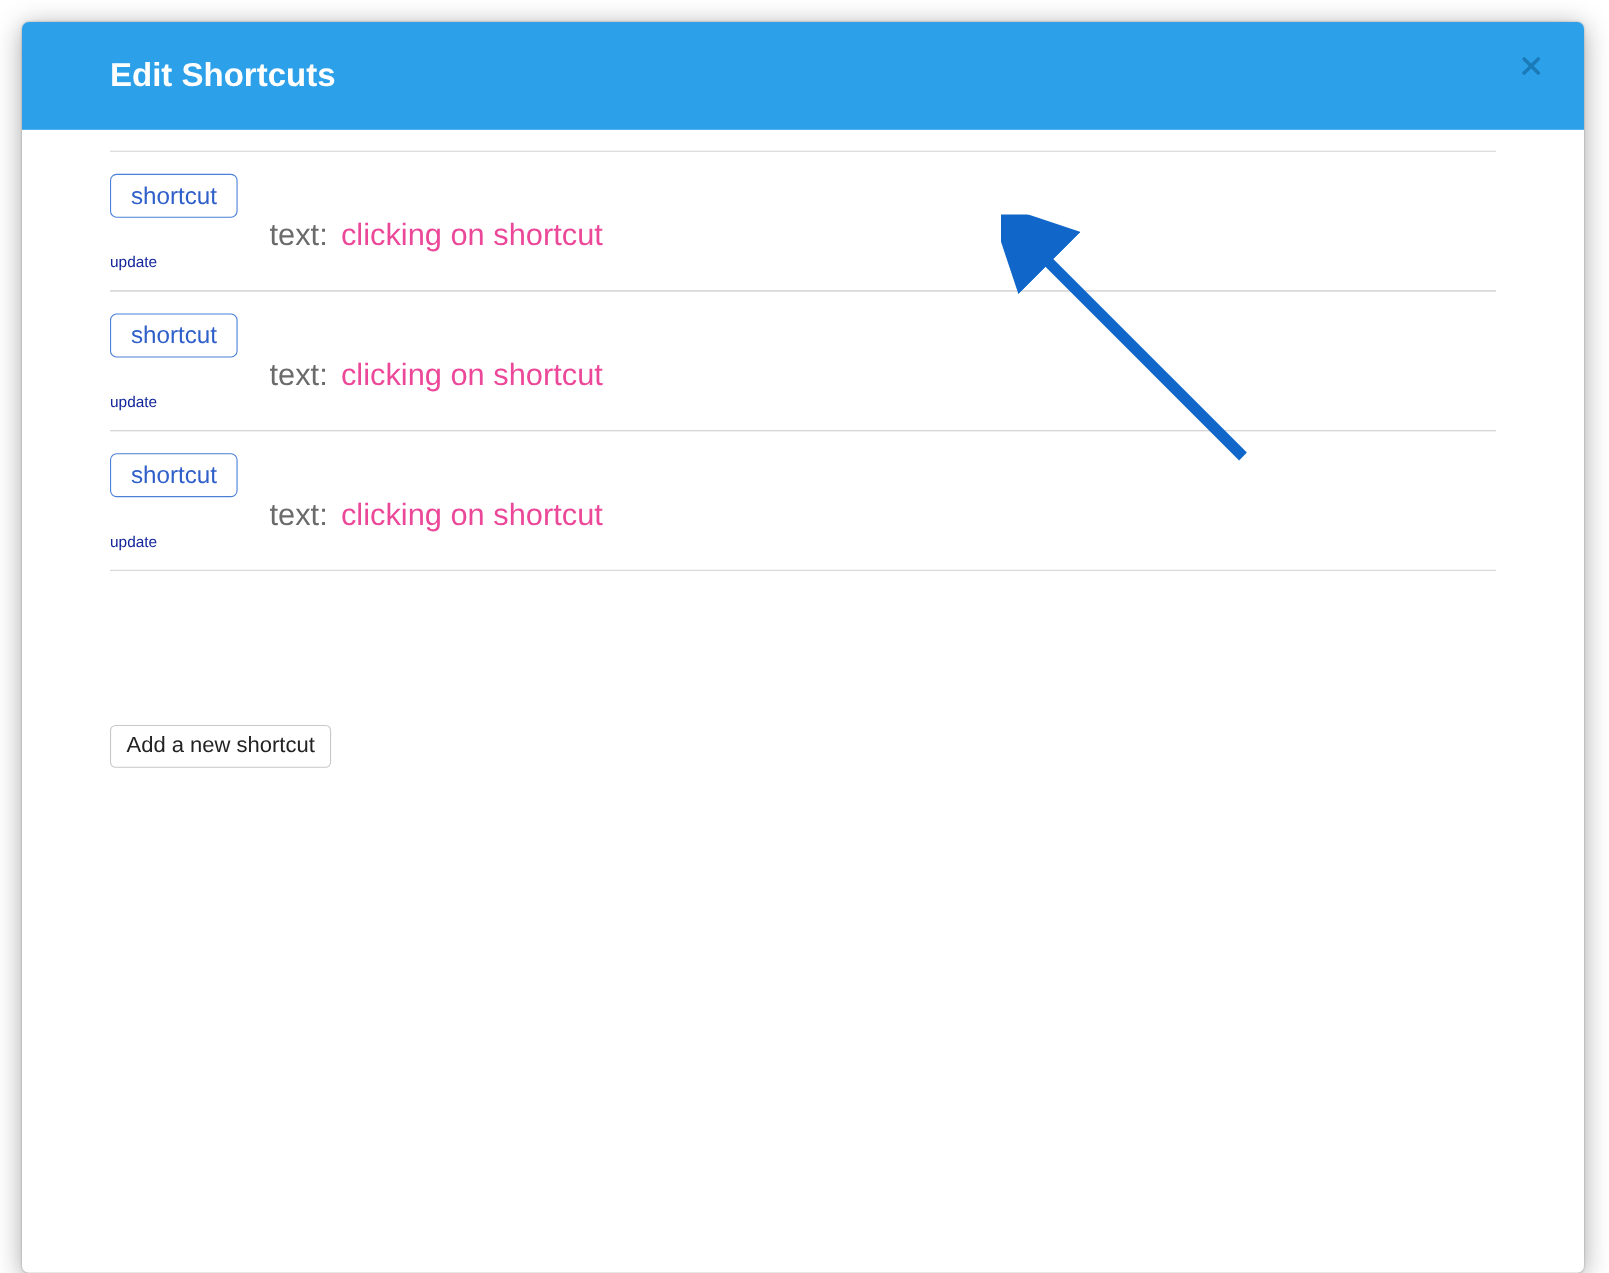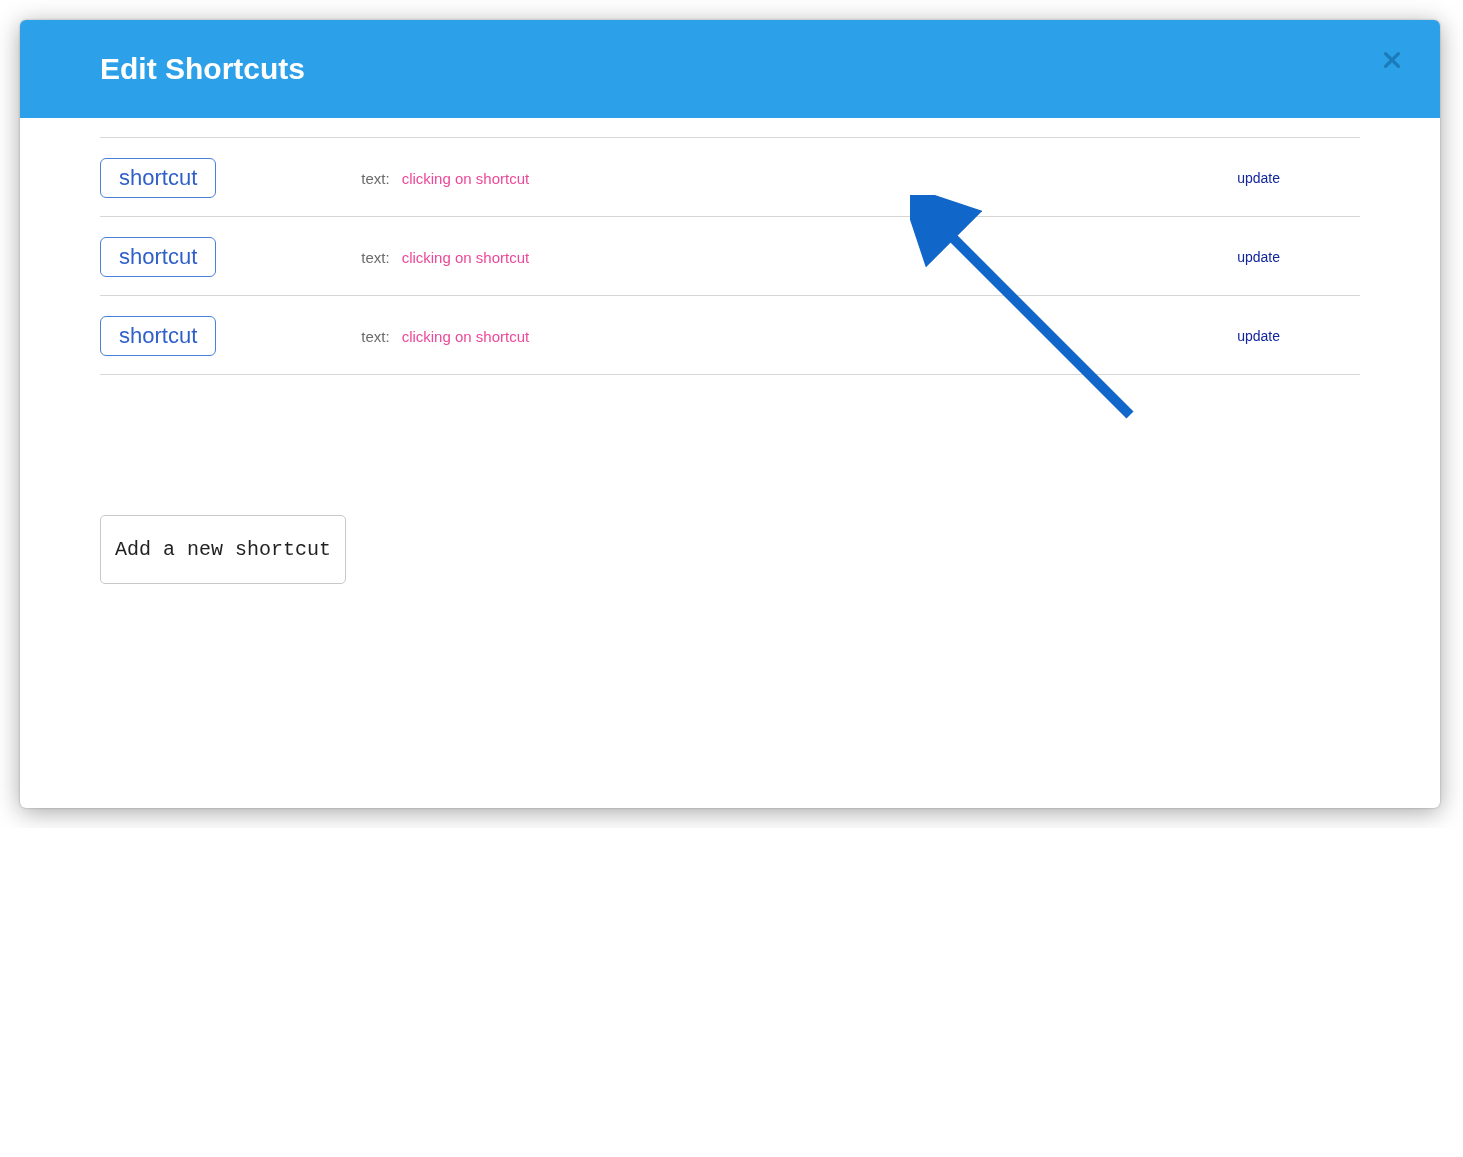--- a/index.html
+++ b/index.html
@@ -7,21 +7,21 @@
       padding: 0;
       box-sizing: border-box;
     }
     body {
       font-family: -apple-system, BlinkMacSystemFont, "Segoe UI", Helvetica, Arial, sans-serif;
       background: #fff;
       padding: 20px;
     }
     .modal {
       width: 1420px;
-      height: 788px;
+      height: 1137px;
       background: #fff;
       border-radius: 6px;
       box-shadow: 0 4px 24px rgba(0,0,0,0.35), 0 0 2px rgba(0,0,0,0.3);
       overflow: hidden;
       position: relative;
     }
     .modal-header {
       background: #2ca0e8;
       color: #fff;
       padding: 32px 80px;
@@ -47,66 +47,67 @@
       height: 22px;
     }
     .modal-body {
       padding: 0 80px 40px 80px;
     }
     .shortcuts-list {
       margin-top: 20px;
     }
     .shortcut-row {
       display: flex;
-      align-items: center;
+      align-items: flex-start;
       padding: 20px 0 18px 0;
       border-top: 1px solid #d6d6d6;
       border-bottom: 1px solid #d6d6d6;
       margin-top: -1px;
+      flex-direction: column;
     }
     .shortcut-btn {
       border: 1.5px solid #4a80d8;
       color: #2f5fc9;
       background: #fff;
       border-radius: 6px;
       padding: 6px 18px;
       font-size: 22px;
       cursor: pointer;
       font-family: inherit;
     }
     .shortcut-text-wrap {
       margin-left: 145px;
       display: flex;
       align-items: center;
-      font-size: 15px;
+      font-size: 28px;
       flex: 1;
     }
     .text-label {
       color: #6b6b6b;
       margin-right: 12px;
     }
     .text-value {
       color: #ec4899;
     }
     .update-link {
       color: #12259b;
       font-size: 14px;
       cursor: pointer;
       margin-right: 80px;
     }
     .add-shortcut-btn {
       margin-top: 140px;
       border: 1px solid #c8c8c8;
       background: #fff;
       border-radius: 5px;
-      padding: 22px 14px;
+      padding: 7px 14px;
       font-size: 20px;
       color: #222;
       cursor: pointer;
-      font-family: Liberation Mono, monospace;
+      font-family: Liberation Sans, sans-serif;
     }
     .annotation-arrow {
       position: absolute;
       top: 175px;
       left: 890px;
       pointer-events: none;
     }
   </style>
 </head>
 <body>

